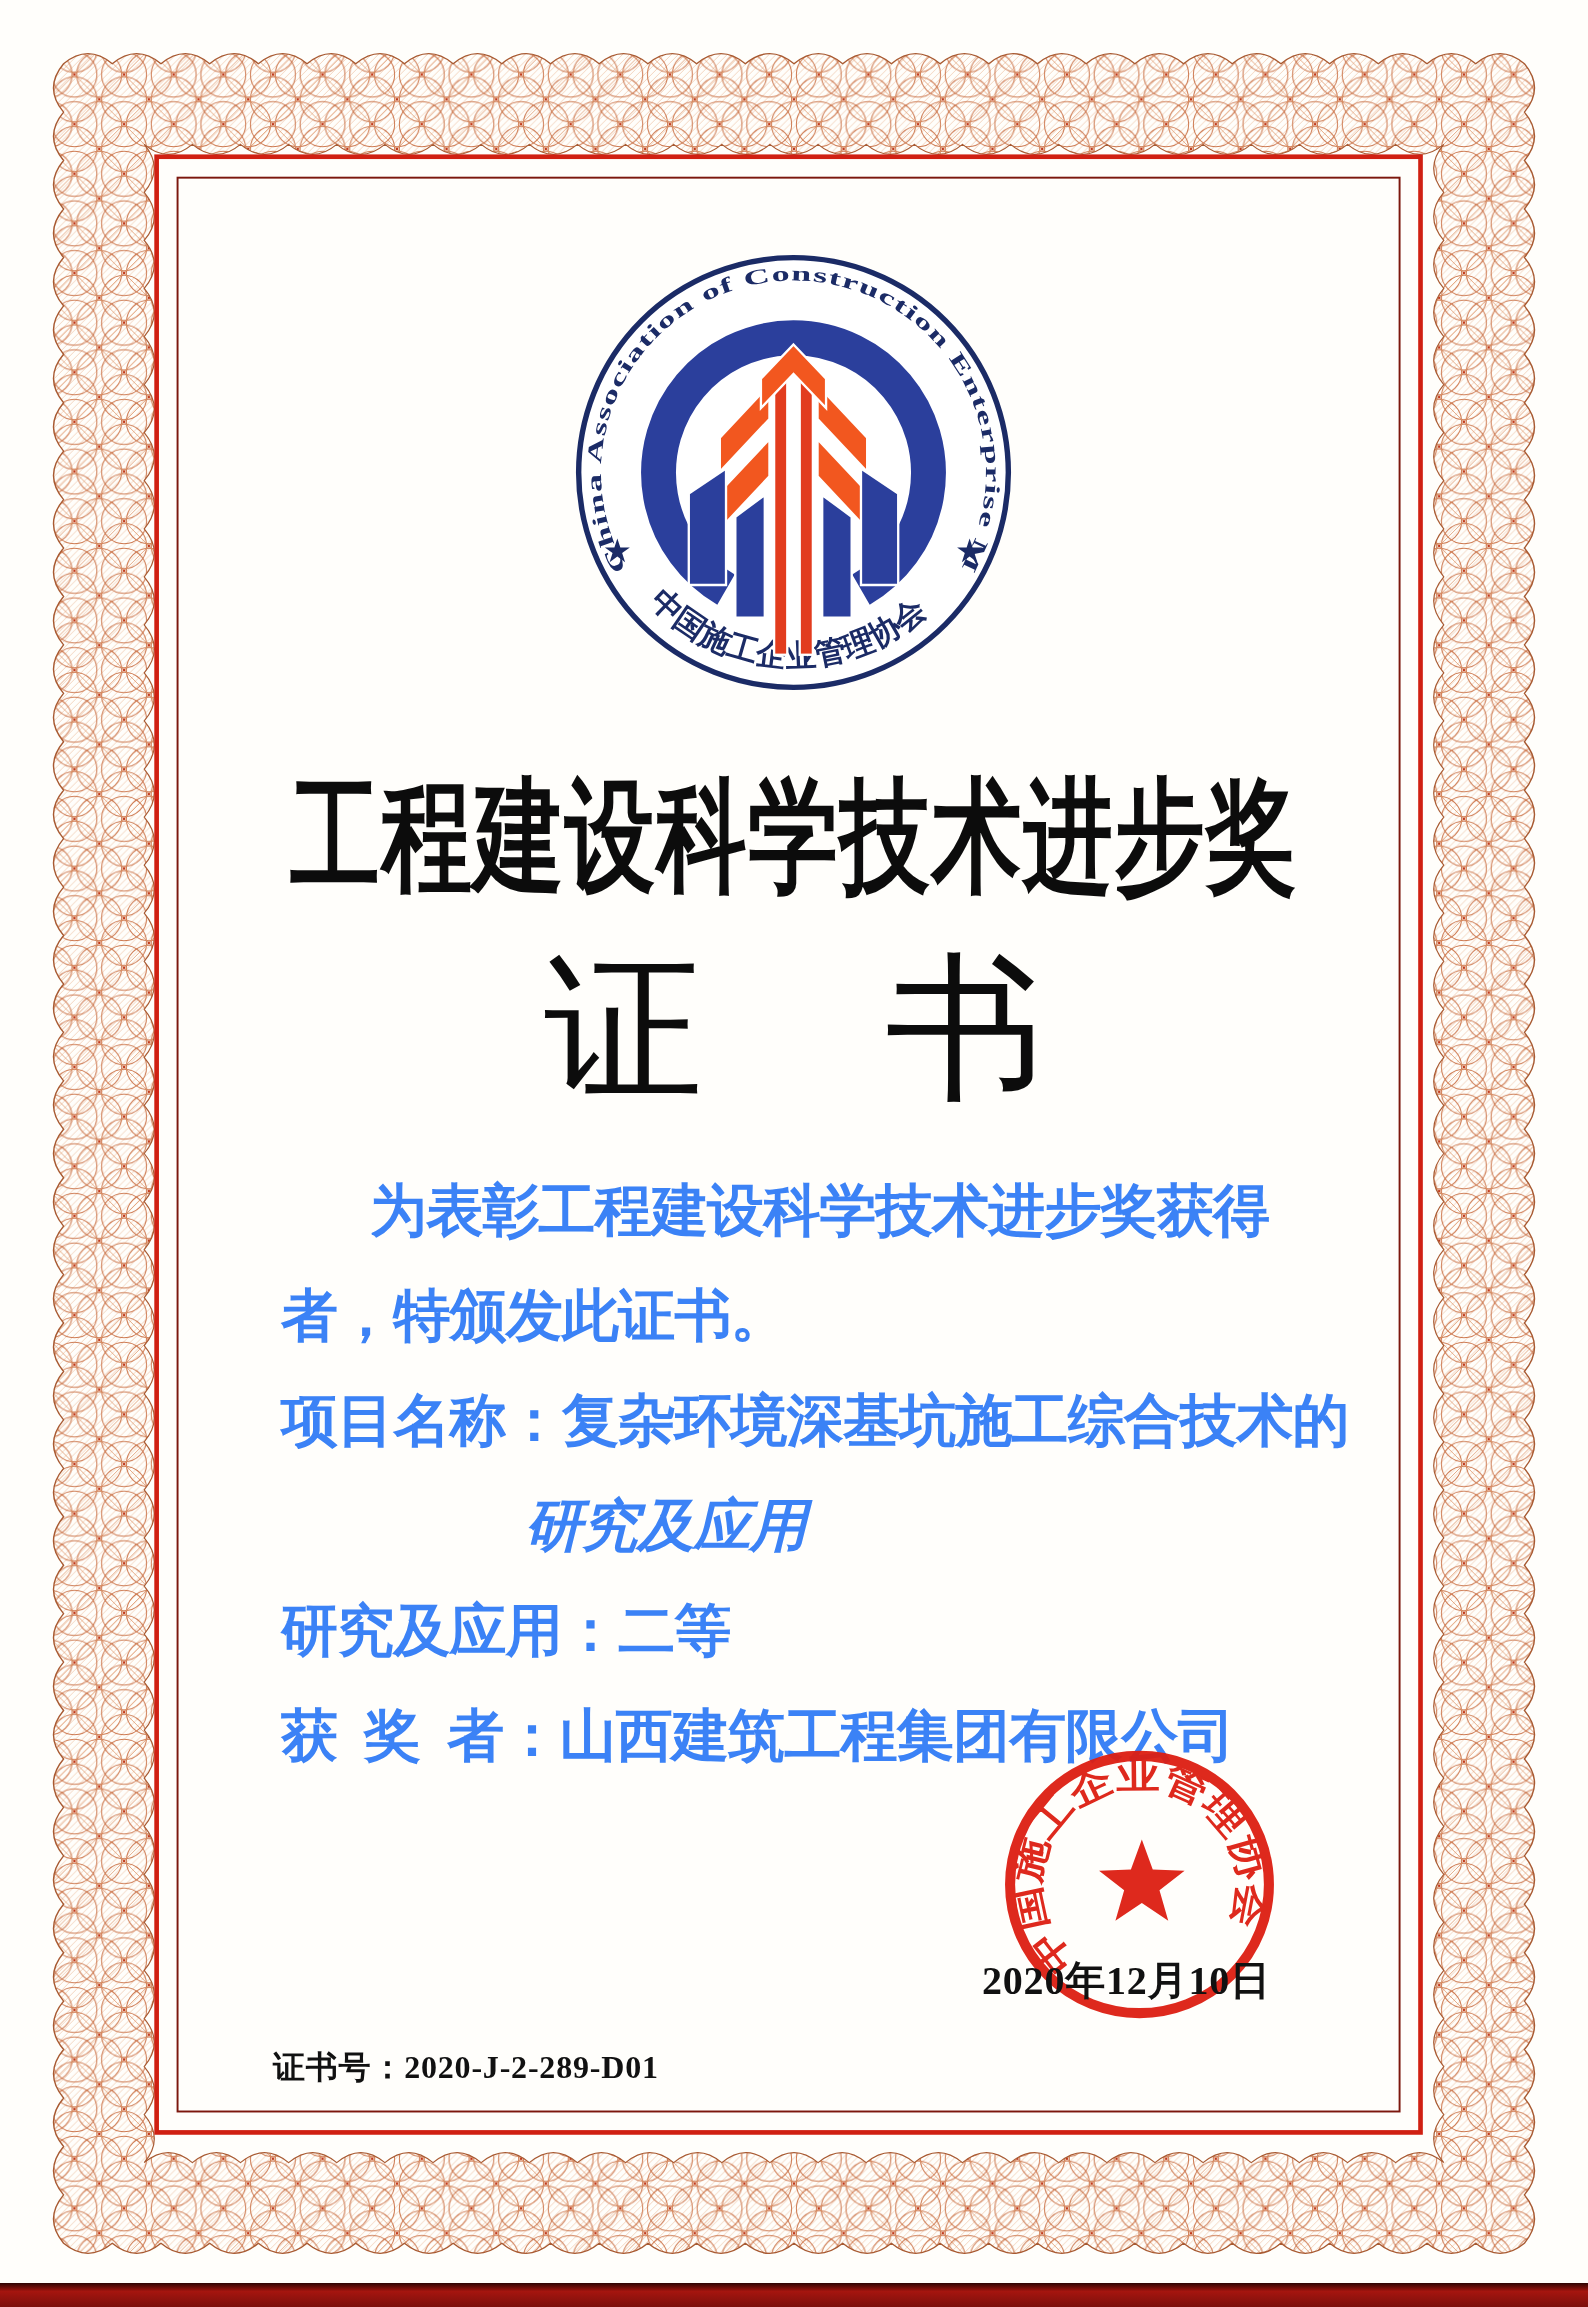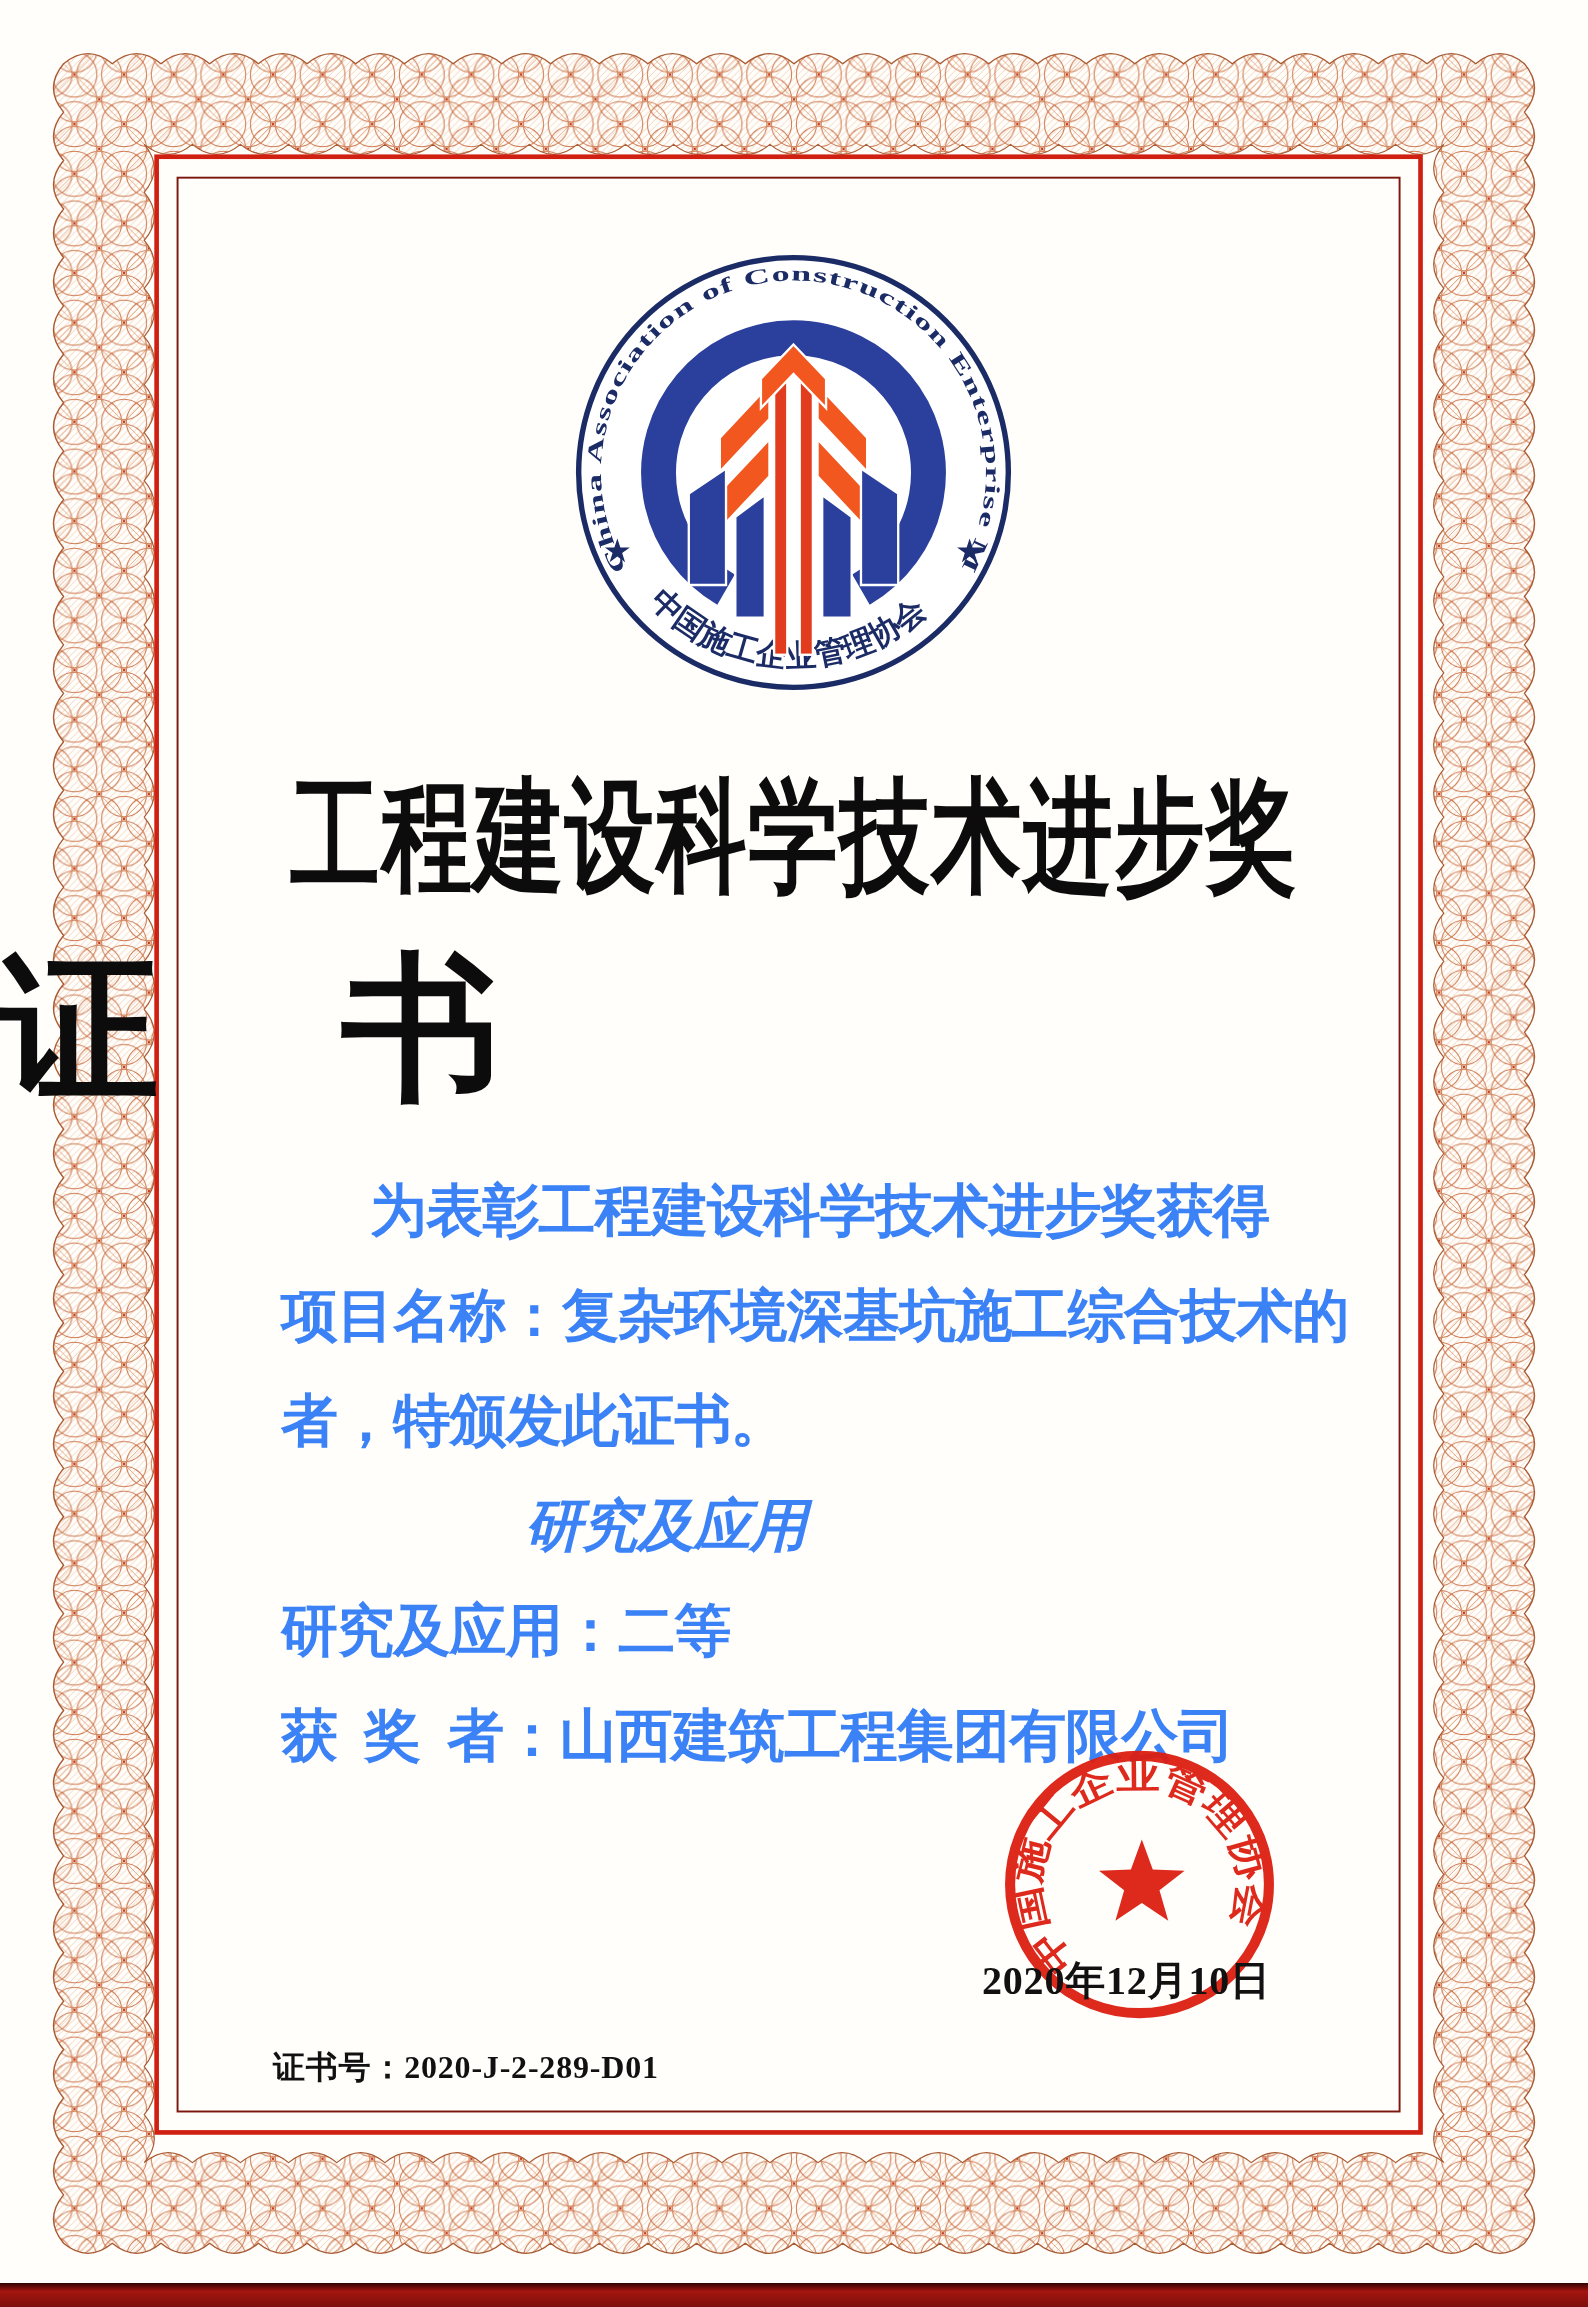--- a/index.html
+++ b/index.html
@@ -2,22 +2,22 @@
 <html style="font-size:12.4px"><head>
 <meta charset="utf-8">
 <style>
   html,body{margin:0;padding:0;background:#e8e4de;}
   .page{position:relative;width:1588px;height:2307px;background:#fffefb;overflow:hidden;
         font-family:"Liberation Serif","DejaVu Serif",serif;}
   .border-svg{position:absolute;left:0;top:0;z-index:0;}
   .title{position:absolute;left:0;top:775px;width:1588px;text-align:center;
          font-size:90px;font-weight:700;color:#0c0c0c;letter-spacing:1.6px;line-height:90px;
          transform:scaleY(1.38);transform-origin:50% 0;white-space:nowrap;z-index:2;}
-  .doc-type{position:absolute;left:0;top:950px;width:1588px;
-            font-size:159px;font-weight:700;color:#0c0c0c;line-height:159px;z-index:2;}
+  .doc-type{position:absolute;left:0;top:950px;width:1588px;text-align:center;
+            font-size:159px;font-weight:400;color:#0c0c0c;line-height:159px;z-index:2;}
   .doc-type .char1{margin-right:182px;}
   .body-lines{position:absolute;left:281px;top:1158px;width:1055px;z-index:2;}
   .line{height:105px;line-height:105px;font-size:57px;font-weight:700;color:#3b82f6;
         letter-spacing:-0.8px;white-space:pre;}
   .indent-intro{padding-left:89px;}
   .indent-project2{padding-left:244px;font-style:italic;}
   .seal-svg{position:absolute;left:1000px;top:1745px;z-index:3;opacity:0.95;}
   .issue-date{position:absolute;left:982px;top:1953px;font-size:40px;font-weight:700;
               color:#111;letter-spacing:0.8px;white-space:pre;z-index:4;}
   .cert-no{position:absolute;left:273px;top:2046px;font-size:32px;font-weight:700;
@@ -101,22 +101,22 @@
   </svg>
 
   <div class="title">工程建设科学技术进步奖</div>
 
   <div class="doc-type">
     <span class="char1">证</span><span>书</span>
   </div>
 
   <div class="body-lines">
     <div class="line indent-intro">为表彰工程建设科学技术进步奖获得</div>
+    <div class="line">者，特颁发此证书。</div>
     <div class="line">项目名称：复杂环境深基坑施工综合技术的</div>
-    <div class="line">者，特颁发此证书。</div>
     <div class="line indent-project2">研究及应用</div>
     <div class="line">研究及应用：二等</div>
     <div class="line">获  奖  者：山西建筑工程集团有限公司</div>
   </div>
 
   <svg class="seal-svg" width="279" height="279" viewBox="0 0 360 360">
     <defs>
       <path id="sealArc" d="M97.7,278 A128,126 0 1 1 262.3,278" fill="none"></path>
     </defs>
     <ellipse cx="180" cy="180" rx="167" ry="166" fill="none" stroke="#dd1e12" stroke-width="13"></ellipse>

